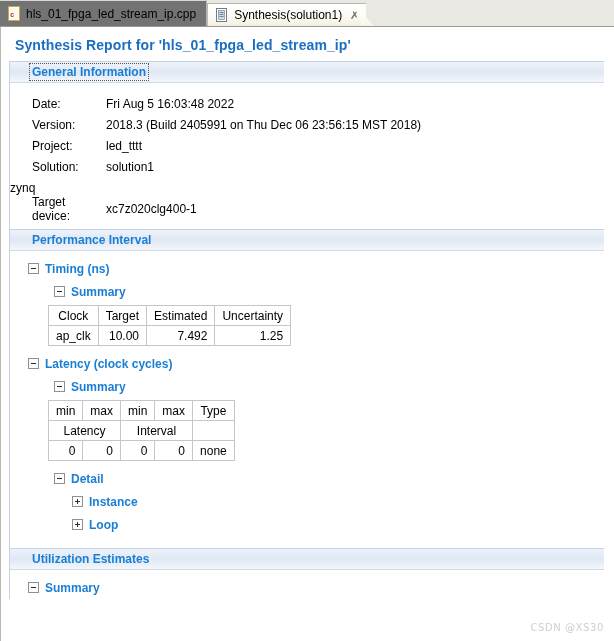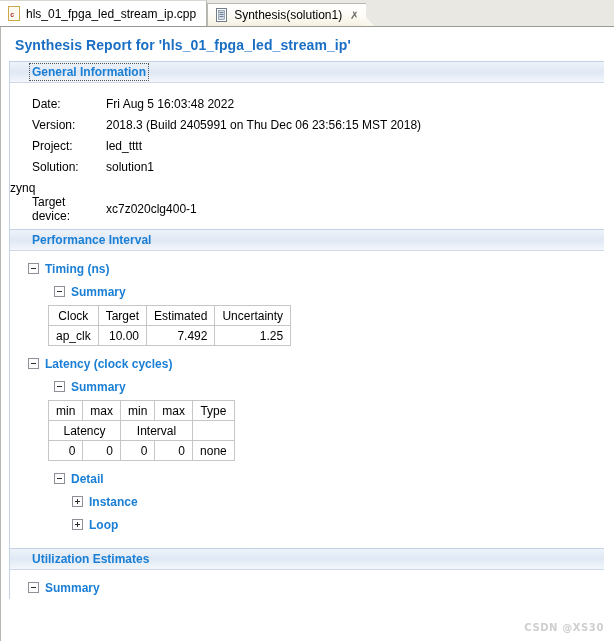--- a/index.html
+++ b/index.html
@@ -26,21 +26,21 @@
     height: 26px;
     display: flex;
     align-items: center;
     padding: 0 10px 0 7px;
     font-size: 12px;
     color: #000;
     white-space: nowrap;
     cursor: default;
   }
   .tab.inactive {
-    background: #ffffff;
+    background: #737373;
     border-right: 1px solid #b5b4ae;
     border-top: 1px solid #d8d7d2;
   }
   .tab.active {
     background: linear-gradient(to bottom, #ffffff 0%, #fdfcf7 45%, #f5f0e0 100%);
     border-top: 1px solid #b9b8b2;
     border-left: 1px solid #b9b8b2;
     height: 23px;
     padding-right: 24px;
     z-index: 3;
@@ -195,21 +195,20 @@
 
   
   .watermark {
     position: absolute;
     right: 10px; bottom: 8px;
     font-size: 10px;
     color: #cfcfcf;
     letter-spacing: 0.6px;
     font-family: "DejaVu Sans", sans-serif;
     user-select: none;
-    font-weight: bold;
   }
 </style>
 </head>
 <body>
 
 <div class="tabbar">
 
   <div class="tab inactive">
     <svg class="tab-icon" viewBox="0 0 14 15">
       <rect x="1.5" y="0.5" width="11" height="14" fill="#ffffff" stroke="#c8a848"></rect>

